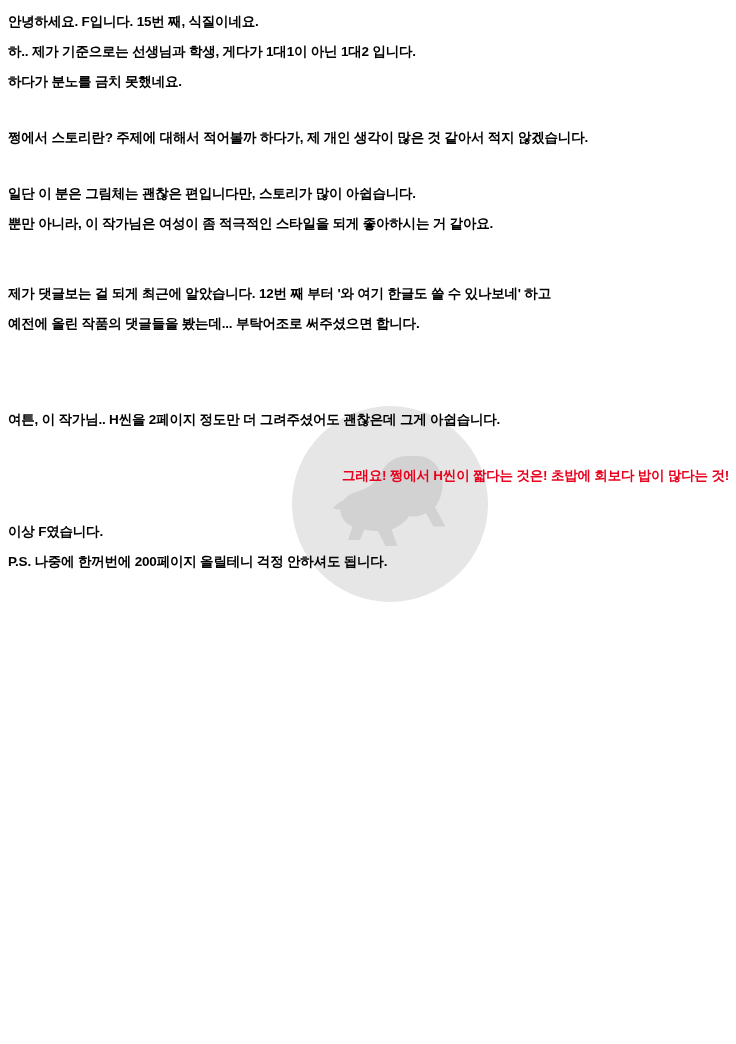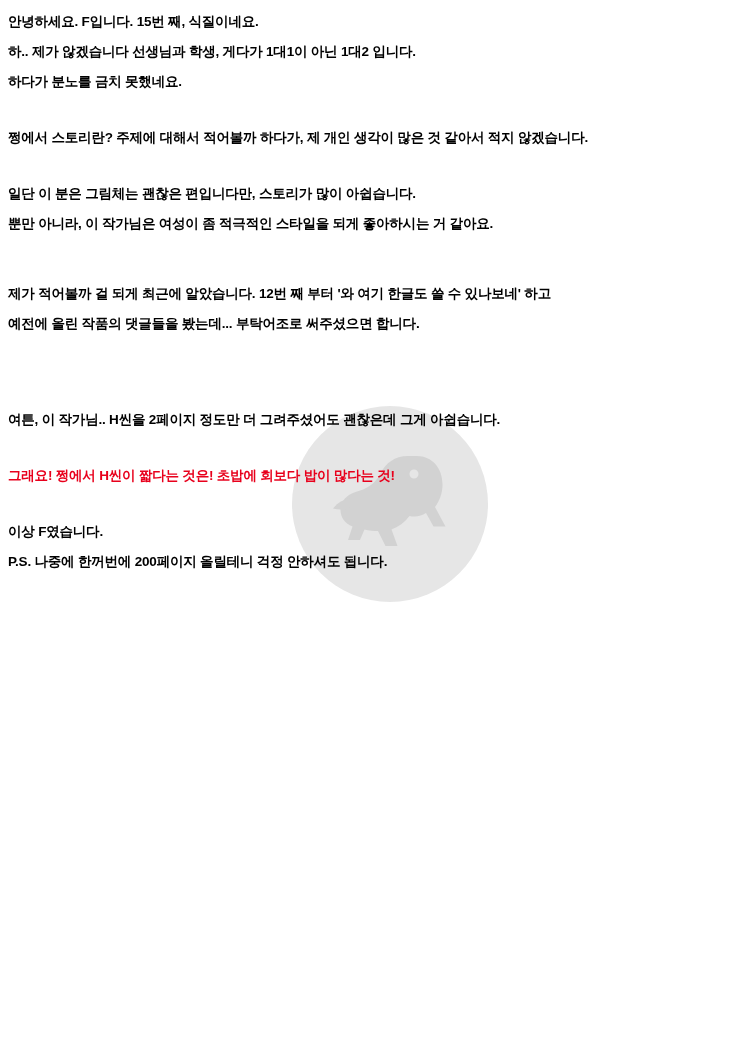--- a/index.html
+++ b/index.html
@@ -48,47 +48,48 @@
   }
   .line {
     font-size: 13.5px;
     line-height: 30px;
     white-space: pre-wrap;
     font-weight: 700;
     letter-spacing: -0.2px;
   }
   .line.red {
     color: #e8001c;
+    text-align: right;
   }
   .gap-md { height: 26px; }
   .gap-lg { height: 40px; }
 </style>
 </head>
 <body>
 
 <div class="page">
 
   <div class="watermark">
     <svg viewBox="0 0 100 100" aria-hidden="true">
       <path fill="#b9b9b9" d="M62 18c-9 0-15 5-18 11-4 8-10 11-17 13-6 2-10 6-10 12 0 5 3 9 8 11l-3 9h8l3-7c3 1 6 1 9 1l5 10h8l-4-11c5-2 9-5 12-9 4 1 8 0 11-2l5 9h8l-7-13c3-4 5-9 5-15 0-11-7-19-17-19h-6zm4 9a3 3 0 110 6 3 3 0 010-6z"></path>
       <path fill="#b9b9b9" d="M24 46c-5 1-9 3-12 7 4 1 8 1 12-1z"></path>
     </svg>
   </div>
 
   <div class="content">
       <div class="line">안녕하세요. F입니다. 15번 째, 식질이네요.</div>
-      <div class="line">하.. 제가 않겠습니다 선생님과 학생, 게다가 1대1이 아닌 1대2 입니다.</div>
+      <div class="line">하.. 제가 기준으로는 선생님과 학생, 게다가 1대1이 아닌 1대2 입니다.</div>
       <div class="line">하다가 분노를 금치 못했네요.</div>
       <div class="gap-md"></div>
       <div class="line">쩡에서 스토리란? 주제에 대해서 적어볼까 하다가, 제 개인 생각이 많은 것 같아서 적지 않겠습니다.</div>
       <div class="gap-md"></div>
       <div class="line">일단 이 분은 그림체는 괜찮은 편입니다만, 스토리가 많이 아쉽습니다.</div>
       <div class="line">뿐만 아니라, 이 작가님은 여성이 좀 적극적인 스타일을 되게 좋아하시는 거 같아요.</div>
       <div class="gap-lg"></div>
-      <div class="line">제가 적어볼까 걸 되게 최근에 알았습니다. 12번 째 부터 '와 여기 한글도 쓸 수 있나보네' 하고</div>
+      <div class="line">제가 댓글보는 걸 되게 최근에 알았습니다. 12번 째 부터 '와 여기 한글도 쓸 수 있나보네' 하고</div>
       <div class="line">예전에 올린 작품의 댓글들을 봤는데... 부탁어조로 써주셨으면 합니다.</div>
       <div class="gap-md"></div>
       <div class="gap-lg"></div>
       <div class="line">여튼, 이 작가님.. H씬을 2페이지 정도만 더 그려주셨어도 괜찮은데 그게 아쉽습니다.</div>
       <div class="gap-md"></div>
       <div class="line red">그래요! 쩡에서 H씬이 짧다는 것은! 초밥에 회보다 밥이 많다는 것!</div>
       <div class="gap-md"></div>
       <div class="line">이상 F였습니다.</div>
       <div class="line">P.S. 나중에 한꺼번에 200페이지 올릴테니 걱정 안하셔도 됩니다.</div>
     </div>

